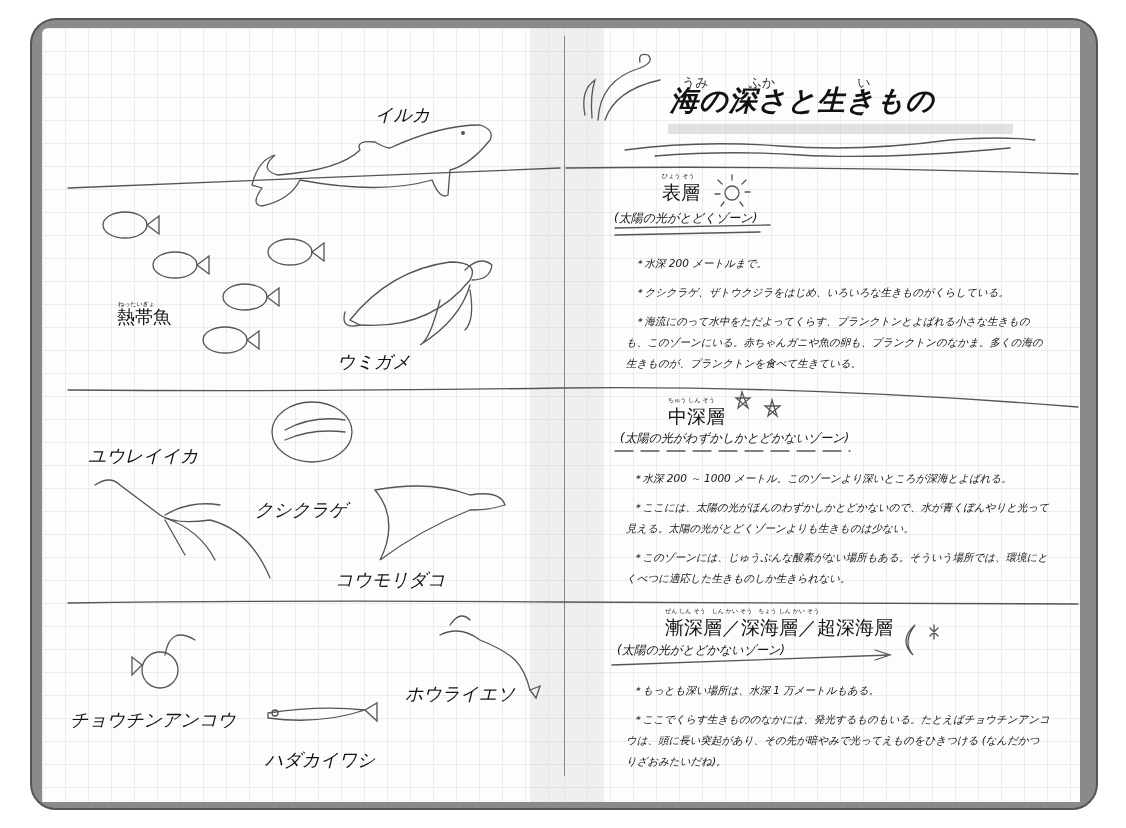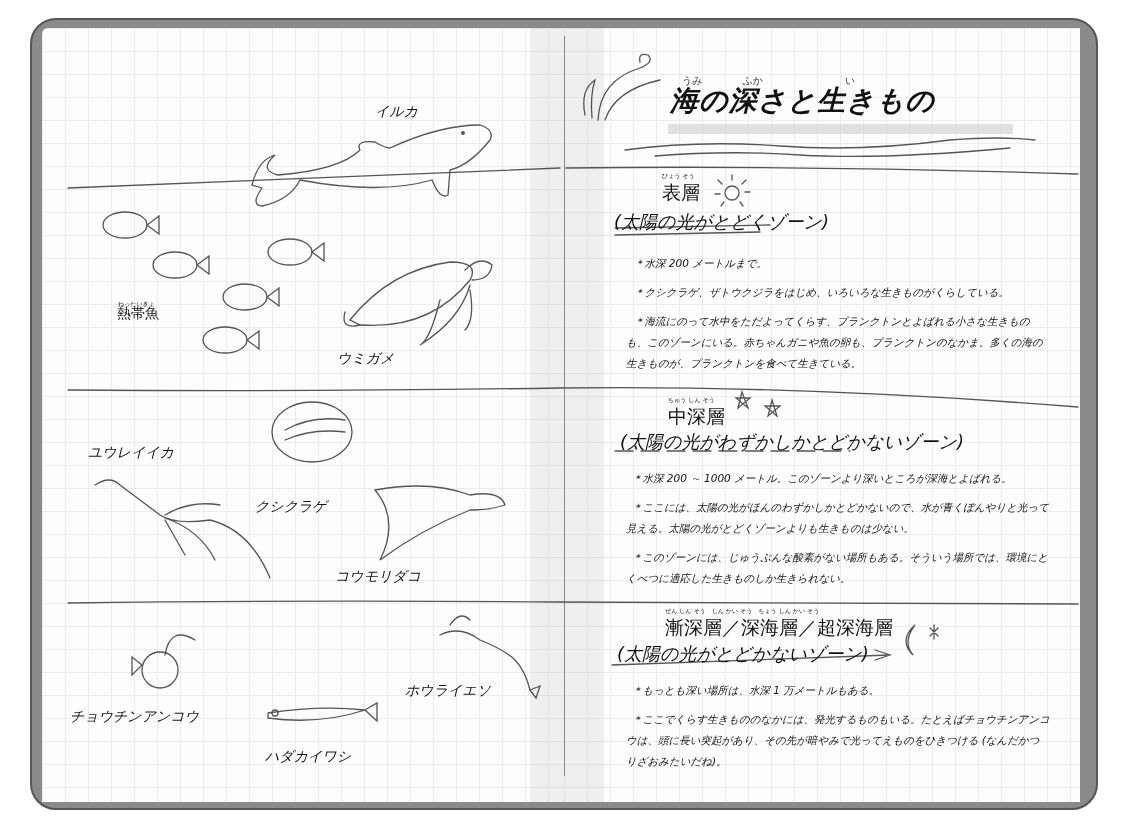--- a/index.html
+++ b/index.html
@@ -11,25 +11,25 @@
           background-image:
             linear-gradient(#ececec 1px, transparent 1px),
             linear-gradient(90deg, #ececec 1px, transparent 1px);
           background-size:23px 23px; }
   .page.left { left:42px; width:522px; border-top-left-radius:6px; }
   .page.right { left:564px; width:516px; }
   .gutter-l { position:absolute; right:0; top:0; bottom:0; width:34px; background:rgba(200,200,200,0.25); }
   .gutter-r { position:absolute; left:0; top:0; bottom:0; width:40px; background:rgba(200,200,200,0.25); }
   .spine { position:absolute; left:564px; top:36px; height:740px; width:1px; background:#888; }
   .ink { position:absolute; }
-  .label { position:absolute; font-size:14px; color:#111; white-space:nowrap; font-style:italic; }
+  .label { position:absolute; font-size:18px; color:#111; white-space:nowrap; font-style:italic; }
   .title { position:absolute; left:670px; top:82px; font-size:28px; font-style:italic; letter-spacing:1px;font-family:Liberation Serif, serif; }
-  .title-ruby { position:absolute; left:682px; top:74px; font-size:10px; color:#333; }
+  .title-ruby { position:absolute; left:682px; top:74px; font-size:13px; color:#333; }
   .sec-h { position:absolute; font-size:19px; font-weight:normal;margin-left:48px; }
-  .sec-sub { position:absolute; font-size:18px; font-style:italic;text-align:center; }
+  .sec-sub { position:absolute; font-size:12px; font-style:italic;text-align:center; }
   .body { position:absolute; left:618px; width:440px; font-size:10.5px; line-height:21px; font-style:italic; }
   .body p { margin:8px; }
 </style>
 </head>
 <body>
 
 <div class="frame"></div>
 
 <div class="page left">
   <div class="gutter-l"></div>

